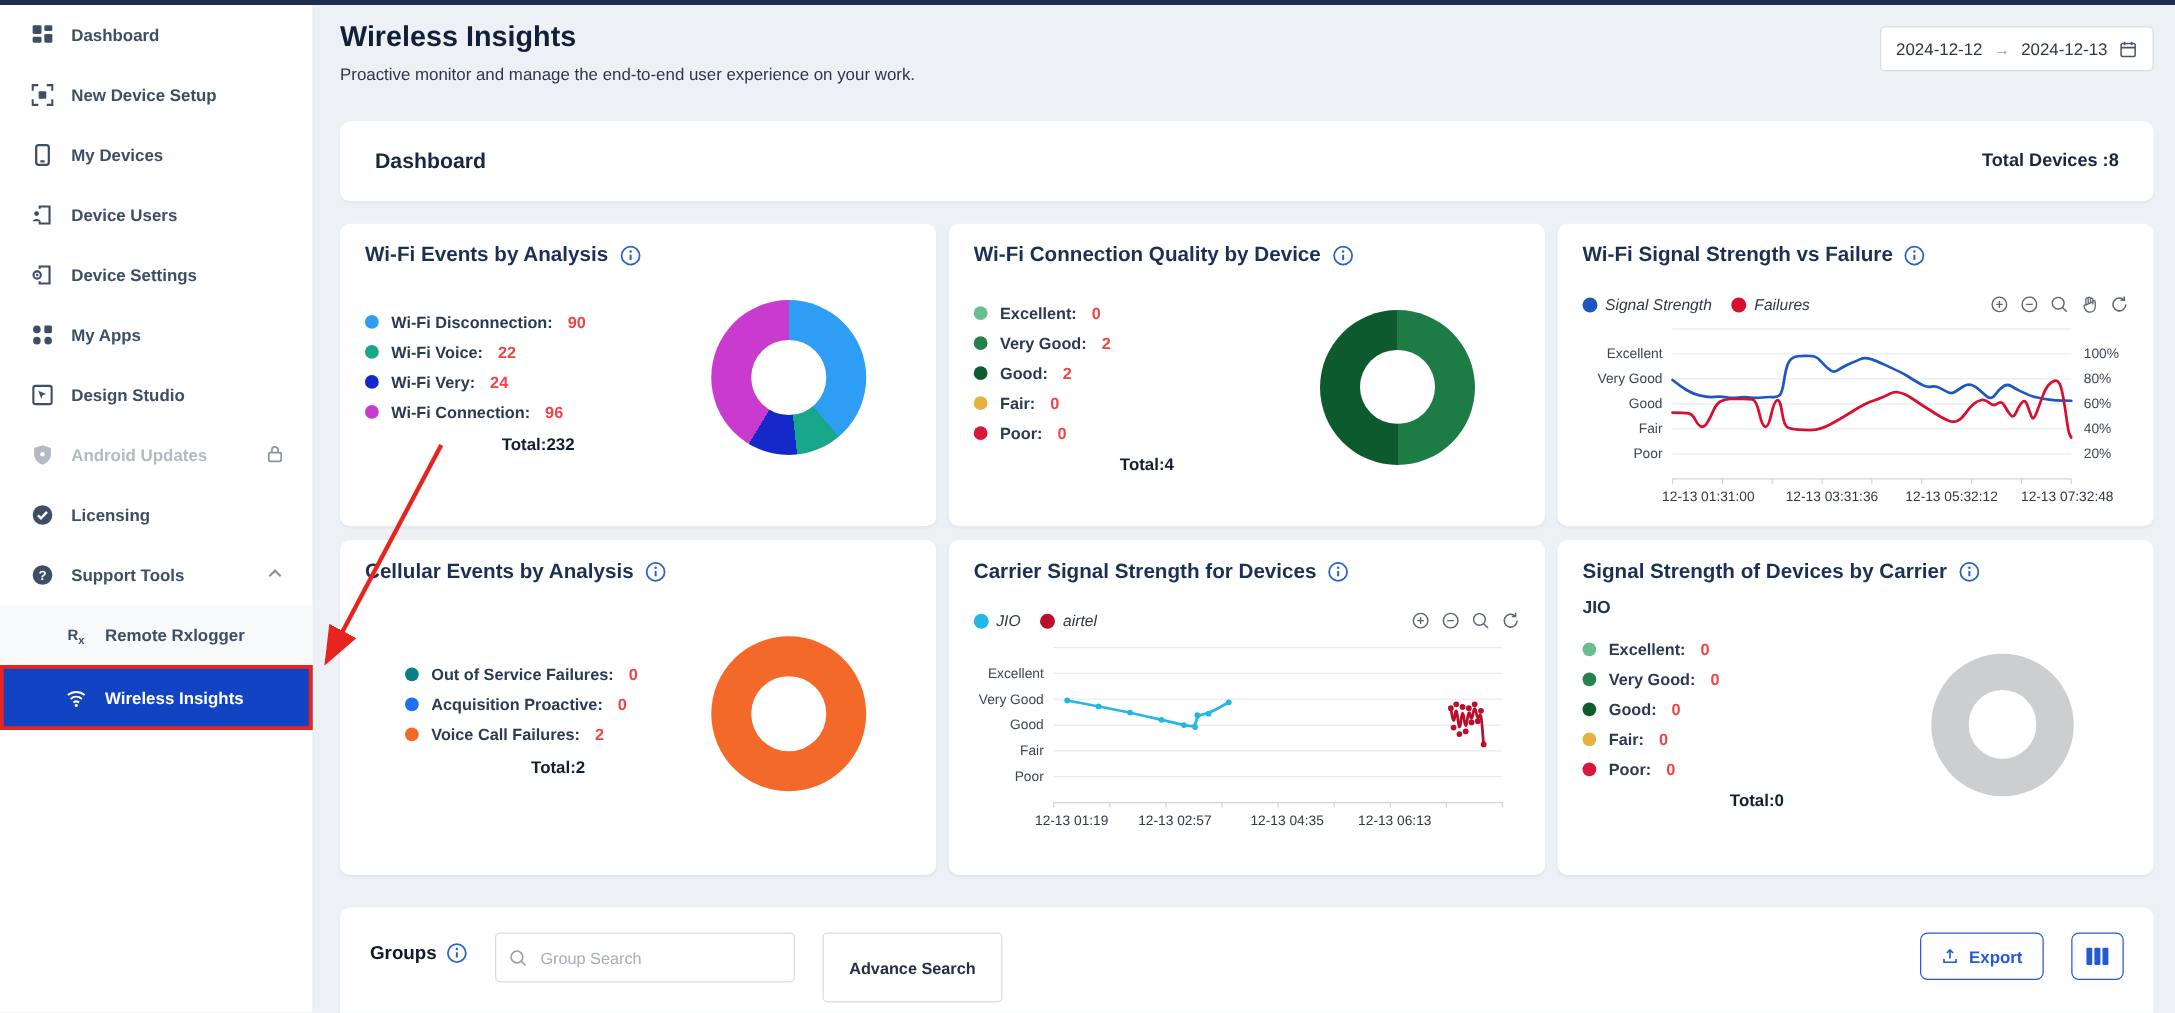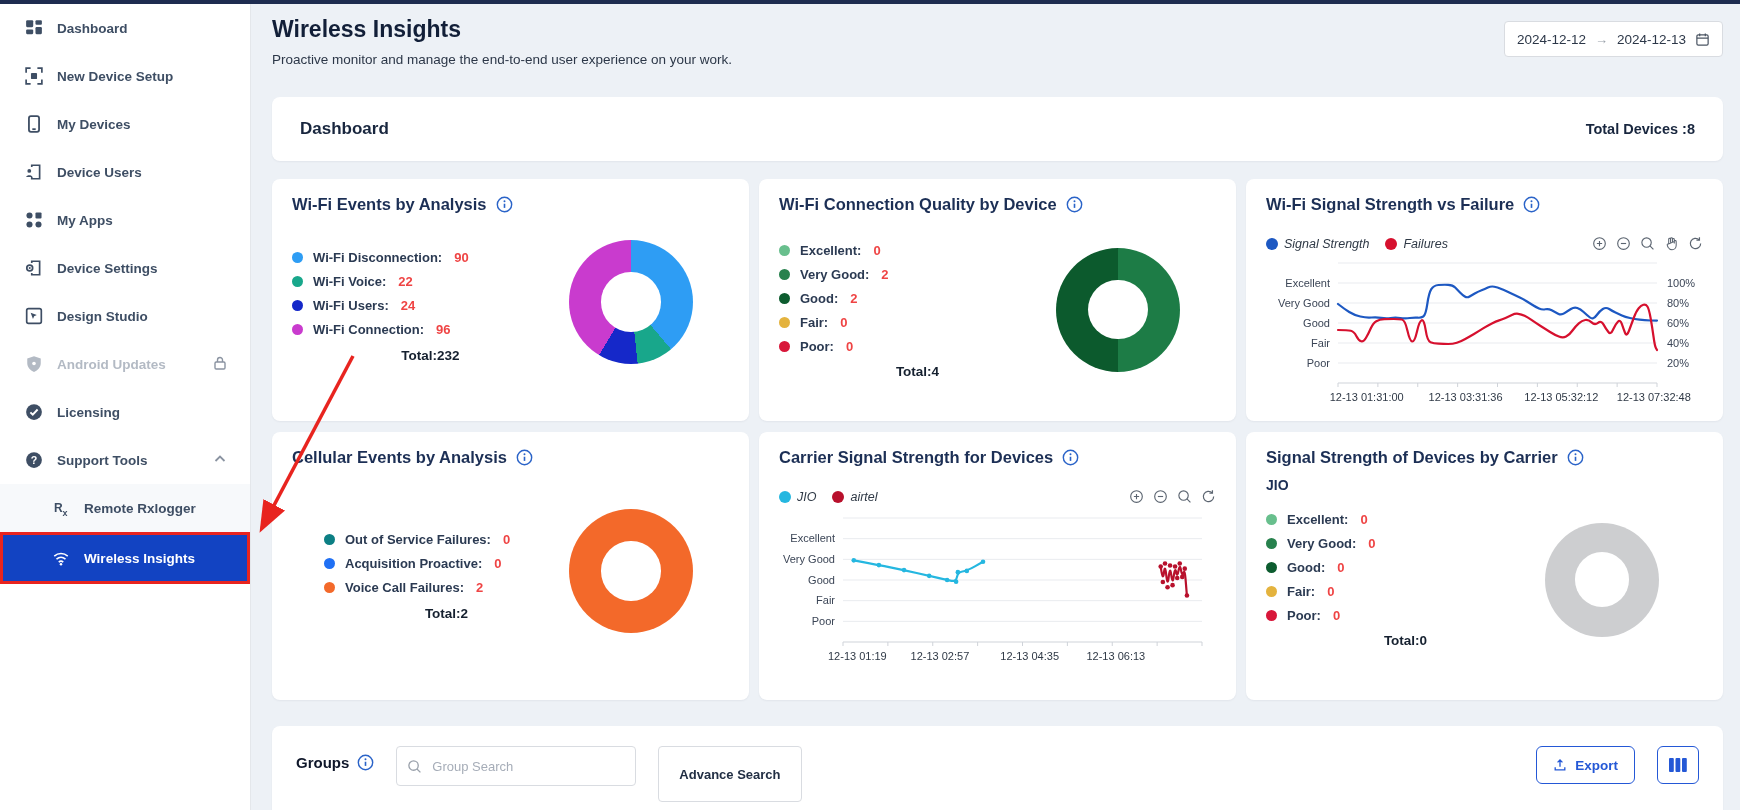--- a/index.html
+++ b/index.html
@@ -131,38 +131,38 @@
           <svg viewBox="0 0 16 16" fill="none" stroke="currentColor" stroke-width="1.5">
             <path d="M6 3.5V2h7v12H6v-1.5"></path>
             <circle cx="3.8" cy="7" r="1.7" fill="currentColor" stroke="none"></circle>
             <path d="M1 12.4c.4-2 5.2-2 5.6 0z" fill="currentColor" stroke="none"></path>
           </svg>
         </span>
         <span class="slabel">Device Users</span>
       </div>
       <div class="sitem">
         <span class="icon">
+          <svg viewBox="0 0 16 16" fill="none" stroke="currentColor" stroke-width="1.5">
+            <path d="M6 3.5V2h7v12H6v-1.5"></path>
+            <circle cx="4.2" cy="8" r="2.6"></circle>
+            <circle cx="4.2" cy="8" r=".9" fill="currentColor" stroke="none"></circle>
+          </svg>
+        </span>
+        <span class="slabel">Device Settings</span>
+      </div>
+      <div class="sitem">
+        <span class="icon">
           <svg viewBox="0 0 16 16" fill="currentColor">
             <circle cx="4" cy="4" r="2.7"></circle>
             <rect x="9.3" y="1.3" width="5.4" height="5.4" rx="1"></rect>
             <circle cx="4" cy="12" r="2.7"></circle>
             <circle cx="12" cy="12" r="2.7"></circle>
           </svg>
         </span>
         <span class="slabel">My Apps</span>
-      </div>
-      <div class="sitem">
-        <span class="icon">
-          <svg viewBox="0 0 16 16" fill="none" stroke="currentColor" stroke-width="1.5">
-            <path d="M6 3.5V2h7v12H6v-1.5"></path>
-            <circle cx="4.2" cy="8" r="2.6"></circle>
-            <circle cx="4.2" cy="8" r=".9" fill="currentColor" stroke="none"></circle>
-          </svg>
-        </span>
-        <span class="slabel">Device Settings</span>
       </div>
       <div class="sitem">
         <span class="icon">
           <svg viewBox="0 0 16 16" fill="none" stroke="currentColor" stroke-width="1.5">
             <rect x="1.5" y="1.5" width="13" height="13" rx="1.6"></rect>
             <path d="M5 5l5.5 2.2-2.4 1-1 2.4z" fill="currentColor" stroke="none"></path>
           </svg>
         </span>
         <span class="slabel">Design Studio</span>
       </div>
@@ -272,21 +272,21 @@
                 <span class="llab">Wi-Fi Disconnection:</span>
                 <span class="lval">90</span>
               </div>
               <div class="lg-item">
                 <span class="dot" style="background:#18a78b"></span>
                 <span class="llab">Wi-Fi Voice:</span>
                 <span class="lval">22</span>
               </div>
               <div class="lg-item">
                 <span class="dot" style="background:#1528c9"></span>
-                <span class="llab">Wi-Fi Users:</span>
+                <span class="llab">Wi-Fi Very:</span>
                 <span class="lval">24</span>
               </div>
               <div class="lg-item">
                 <span class="dot" style="background:#c93bce"></span>
                 <span class="llab">Wi-Fi Connection:</span>
                 <span class="lval">96</span>
               </div>
             </div>
           <div class="total">Total:232</div>
         </div>

